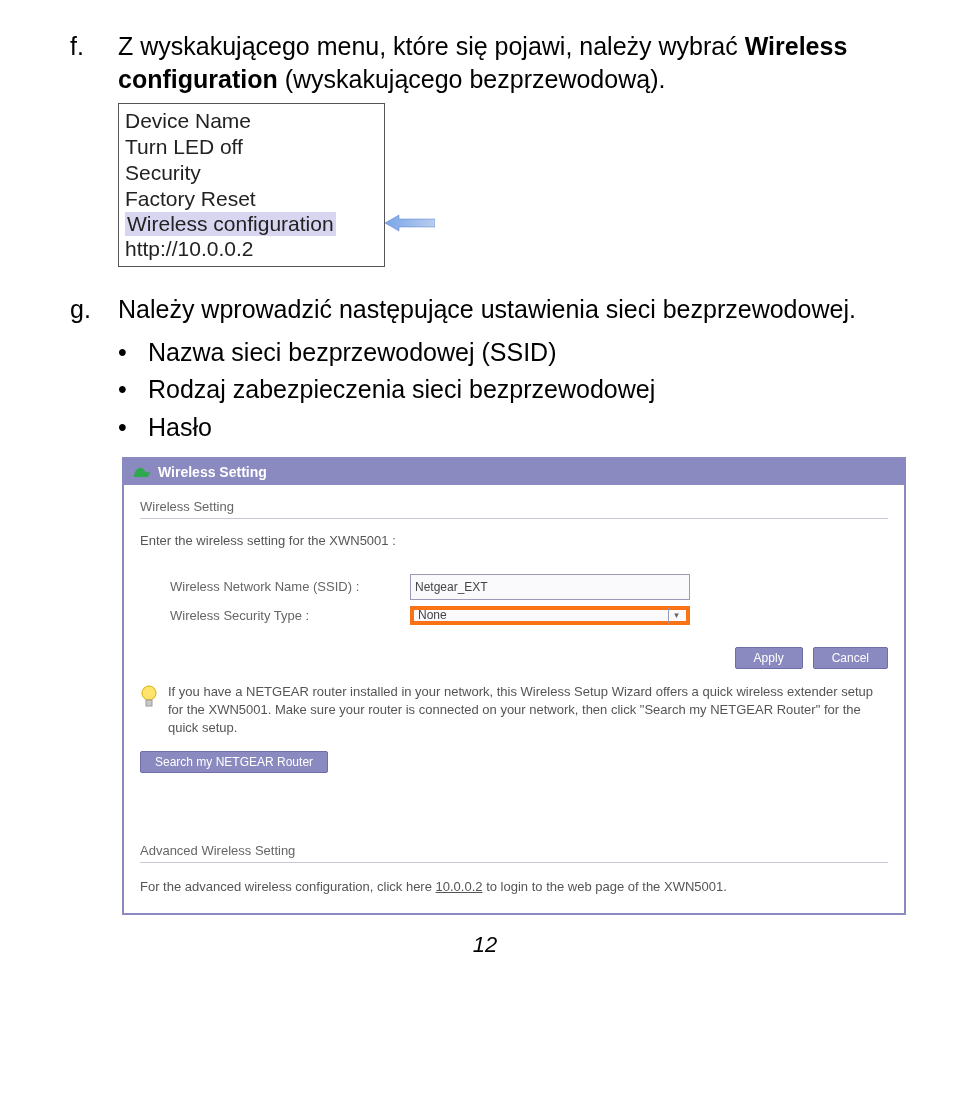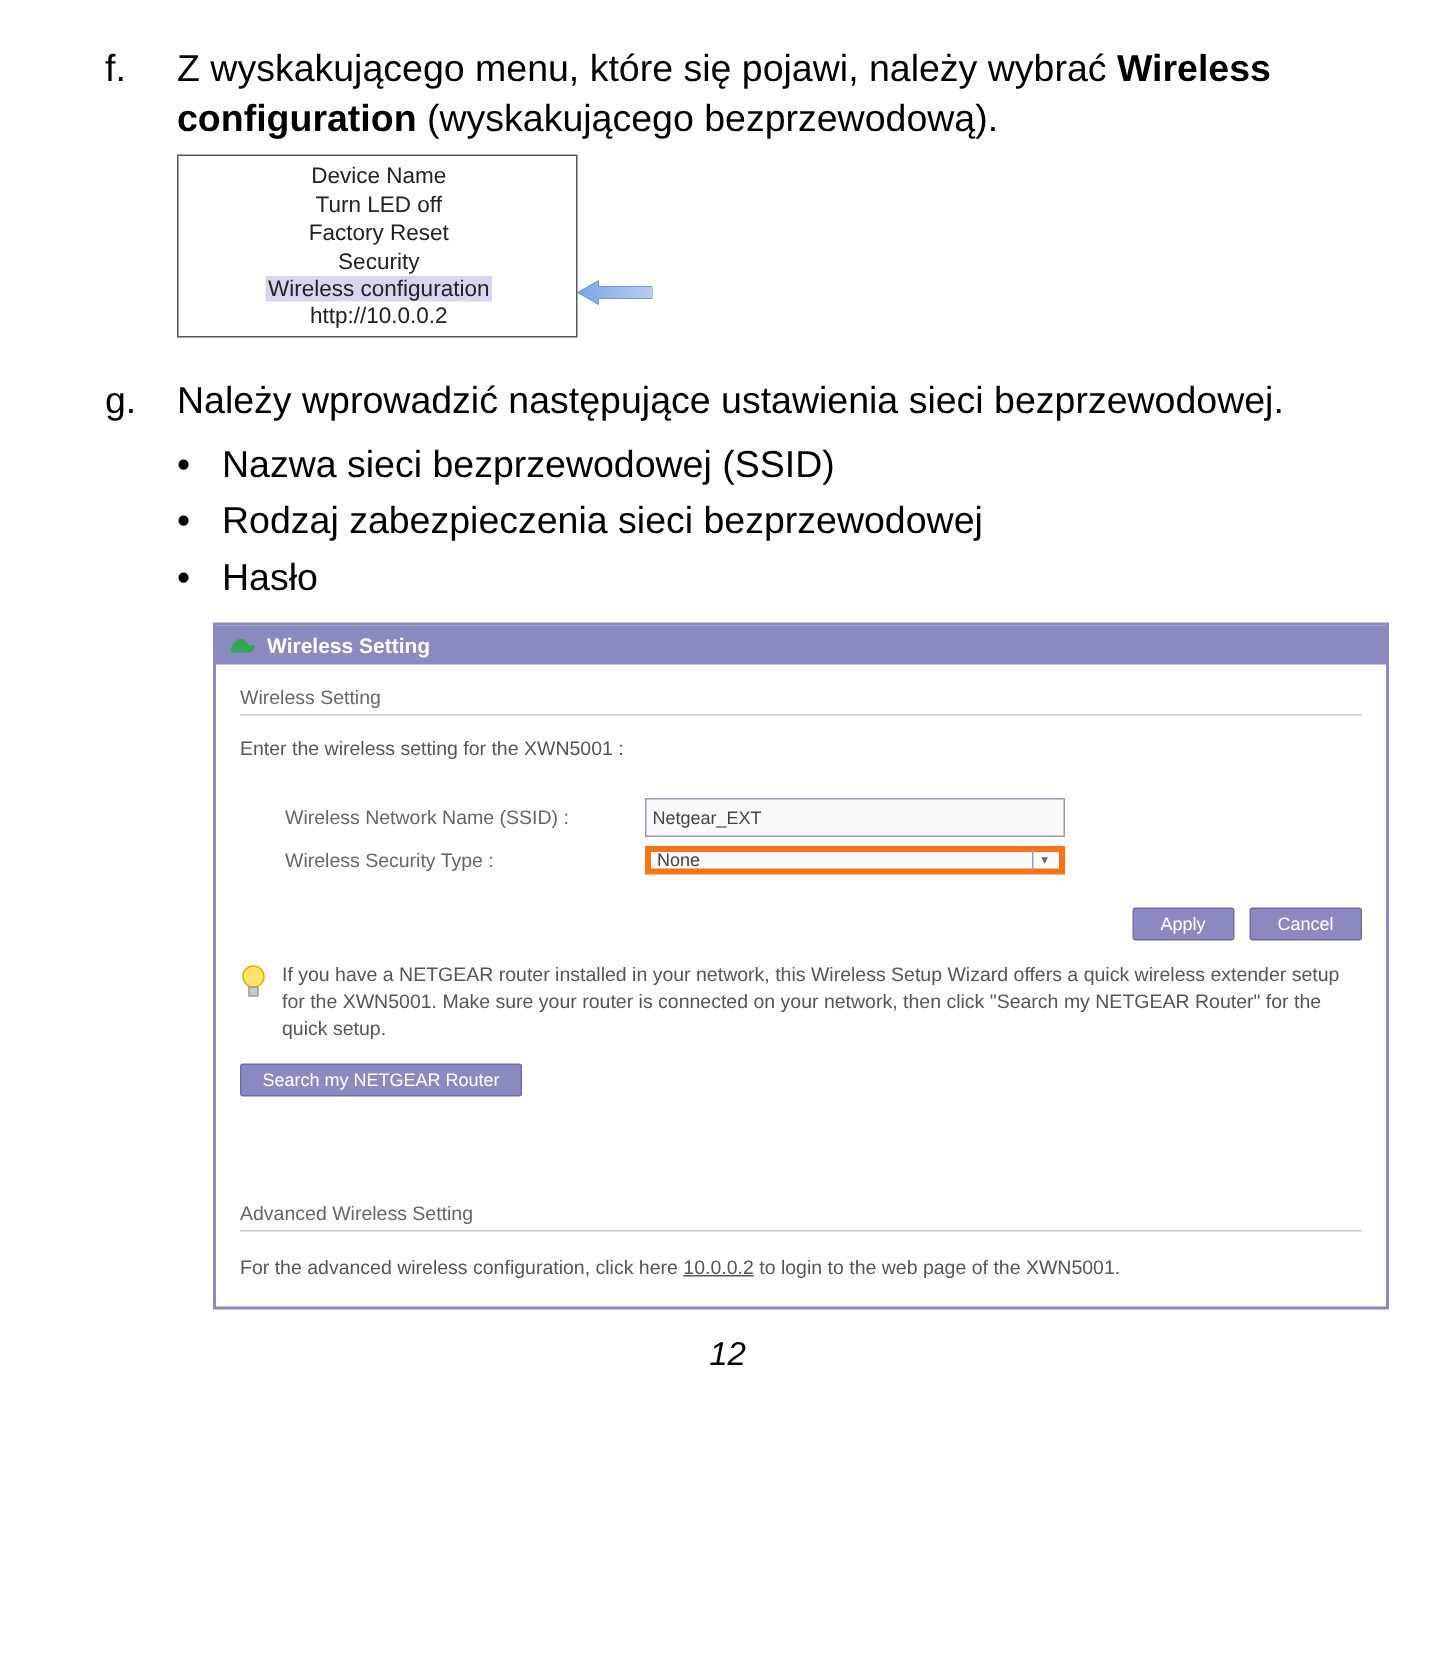--- a/index.html
+++ b/index.html
@@ -27,23 +27,22 @@
     flex:1;
   }
   .bold{font-weight:bold;}
   .menu-box{
     margin-left:48px;
     margin-top:6px;
     border:1px solid #555;
     background:#fff;
     width:255px;
     padding:4px 4px 4px 6px;
-    font-size:15px;
+    font-size:21px;
     position:relative;
-    text-align:center;
   }
   .menu-item{
     padding:1px 0;
     color:#222;
     position:relative;
   }
   .menu-item.hl{
     display:inline-block;
     background:#d8d5f1;
     padding:0 2px;
@@ -64,21 +63,21 @@
     font-size:25px;
     line-height:1.35;
     margin-top:4px;
   }
   .bullet-dot{
     width:30px;
     flex-shrink:0;
     color:#000;
   }
   .panel{
-    margin-left:72px;
+    margin-left:52px;
     margin-top:12px;
     border:2px solid #8b8ac0;
     width:780px;
     background:#fff;
   }
   .panel-titlebar{
     background:#8b8ac0;
     color:#fff;
     font-size:14px;
     padding:5px 8px;
@@ -210,22 +209,22 @@
   <div class="ol-row">
     <div class="ol-marker">f.</div>
     <div class="ol-text">
       <span>Z wyskakującego menu, które się pojawi, należy wybrać </span><span class="bold">Wireless configuration</span><span> (wyskakującego bezprzewodową).</span>
     </div>
   </div>
 
   <div class="menu-box">
     <div class="menu-item">Device Name</div>
     <div class="menu-item">Turn LED off</div>
+    <div class="menu-item">Security</div>
     <div class="menu-item">Factory Reset</div>
-    <div class="menu-item">Security</div>
     <div style="position:relative;">
       <span class="menu-item hl">Wireless configuration</span>
       <span class="arrow-left">
         <svg width="50" height="18" viewBox="0 0 50 18">
           <defs>
             <linearGradient id="g1" x1="0" y1="0" x2="1" y2="0">
               <stop offset="0" stop-color="#7aa6e8"></stop>
               <stop offset="1" stop-color="#b9cdee"></stop>
             </linearGradient>
           </defs>

